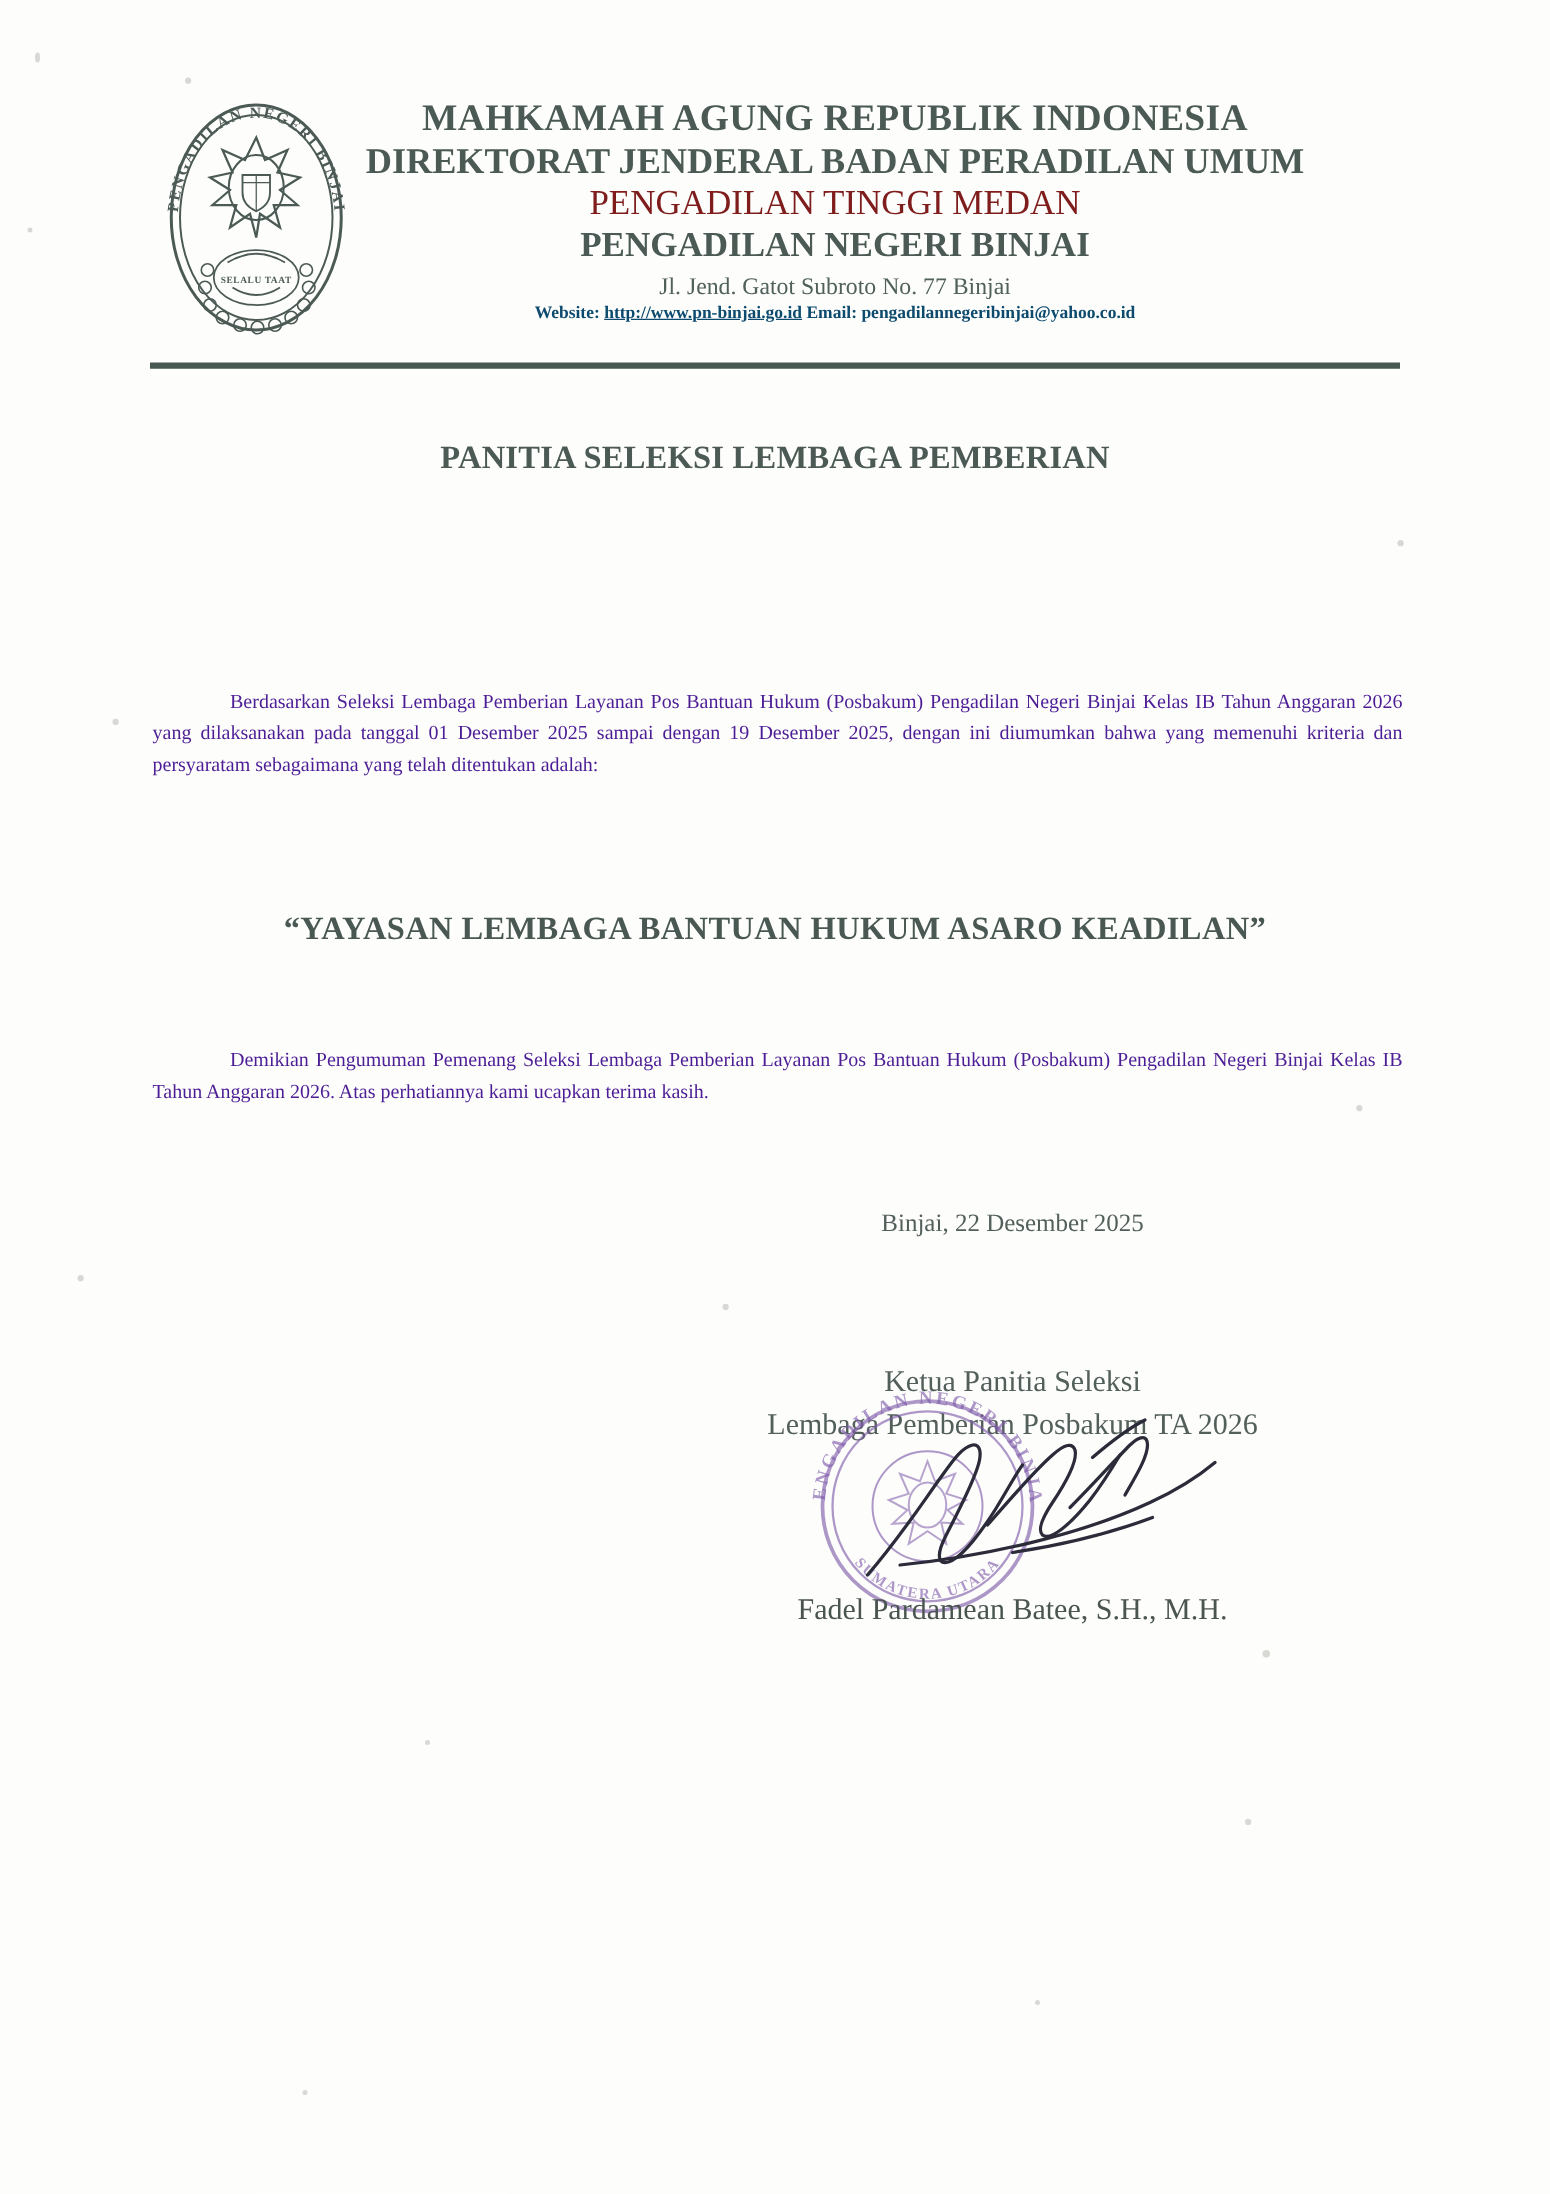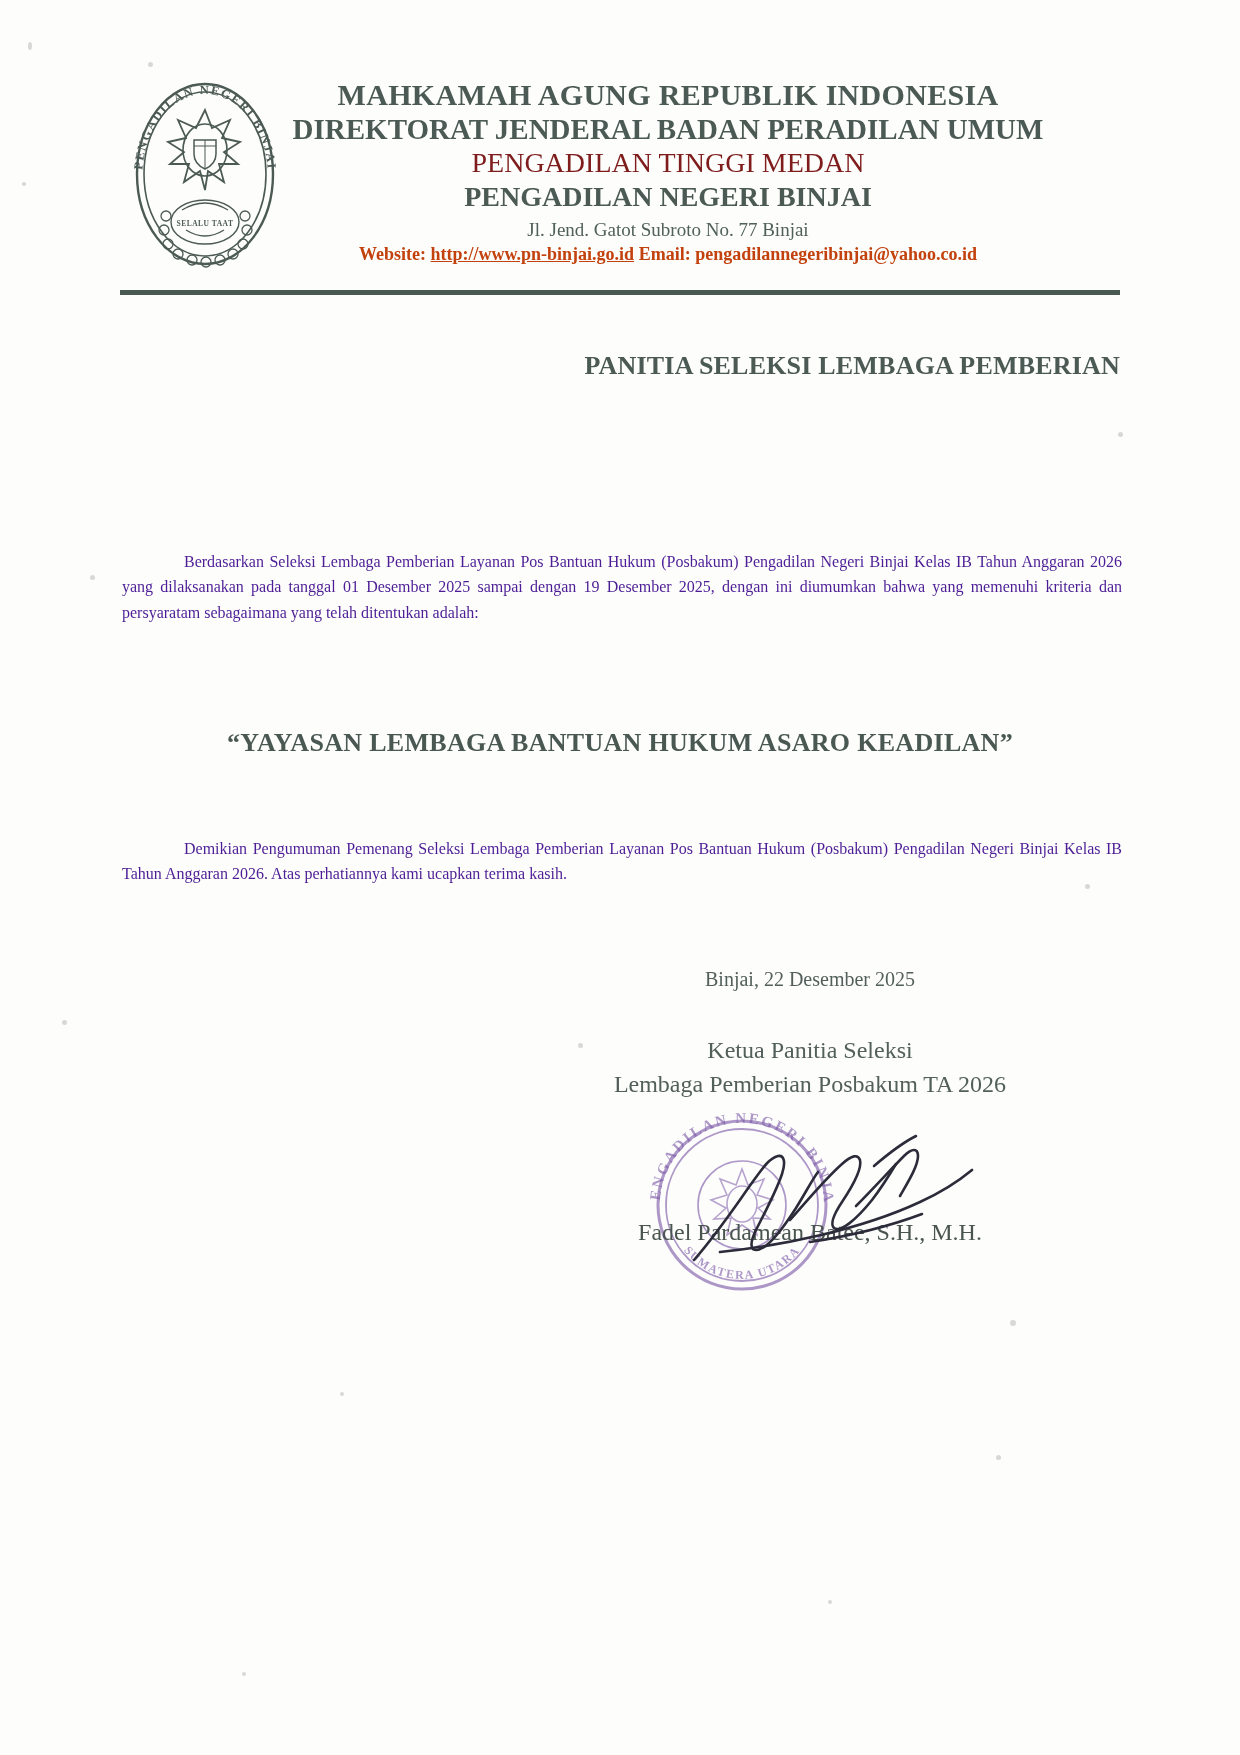--- a/index.html
+++ b/index.html
@@ -67,43 +67,43 @@
     color: #4b5a55;
   }
   .hl5 {
     font-size: 19px;
     font-weight: normal;
     line-height: 1.35;
     margin-top: 3px;
     color: #50605a;
   }
   .hl6 {
-    font-size: 18px;
+    font-size: 14px;
     font-weight: bold;
     line-height: 1.35;
-    color: #c2410c;
+    color: #0c4a6e;
   }
   .hl6 .u { text-decoration: underline; }
 
   .rule {
     position: absolute;
     left: 120px;
     top: 290px;
     width: 1000px;
     height: 5px;
     background: #4a5854;
   }
 
   
   .doc-title {
     position: absolute;
     left: 120px;
     top: 348px;
     width: 1000px;
-    text-align: right;
+    text-align: center;
     color: #4c5a55;
     font-size: 26px;
     font-weight: bold;
     line-height: 1.42;
     letter-spacing: .2px;
   }
 
   .pengumuman {
     position: absolute;
     left: 120px;
@@ -152,21 +152,21 @@
     top: 965px;
     width: 500px;
     text-align: center;
     color: #525f5b;
   }
   .sign-date {
     font-size: 20px;
     line-height: 1.4;
   }
   .sign-role {
-    margin-top: 40px;
+    margin-top: 96px;
     font-size: 24px;
     line-height: 1.42;
   }
   .sign-name {
     margin-top: 118px;
     font-size: 24px;
     color: #4a5550;
     position: relative;
     z-index: 3;
   }

